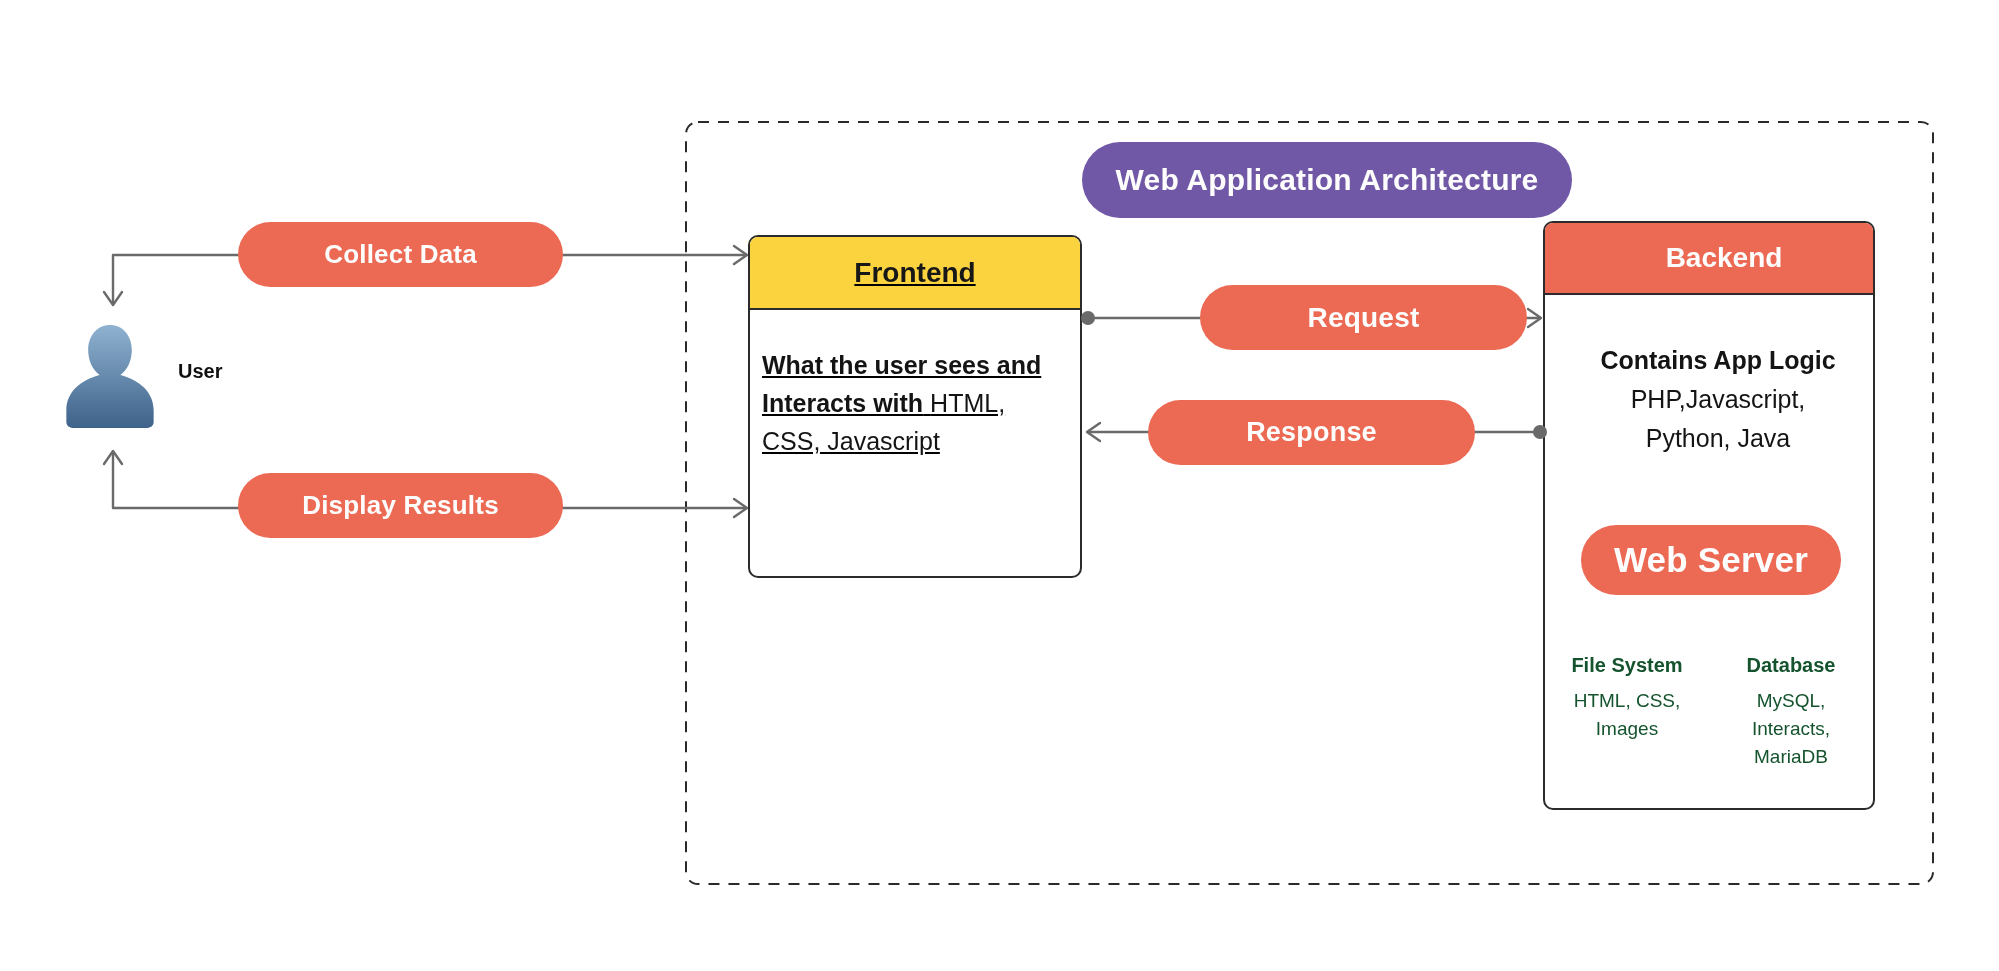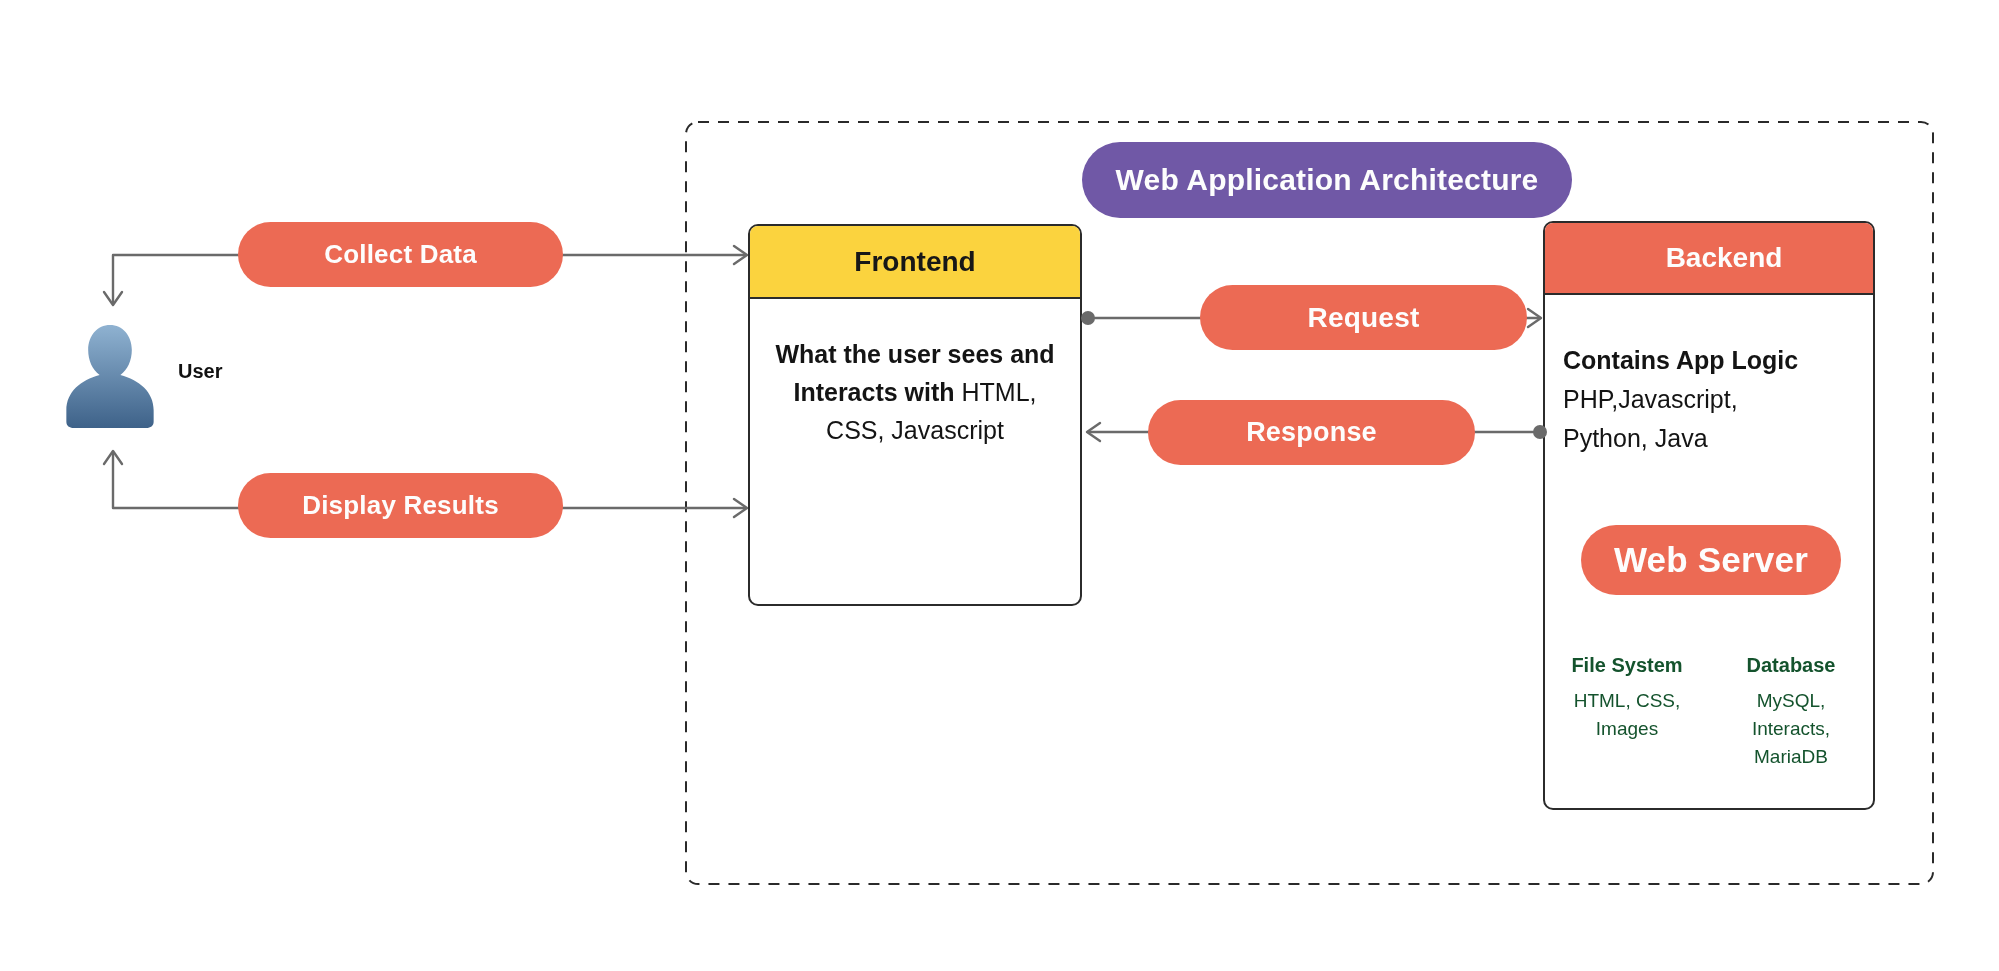--- a/index.html
+++ b/index.html
@@ -23,28 +23,28 @@
   .response-pill { left:1148px; top:400px; width:327px; height:65px; font-size:27px; }
 
   .node {
     position:absolute; background:#ffffff; border:2px solid #2b2b2b;
     border-radius:10px; z-index:2; box-sizing:border-box; overflow:hidden;
   }
   .node-header {
     display:flex; align-items:center; justify-content:center;
     font-weight:bold; font-size:28px; border-bottom:2px solid #2b2b2b; box-sizing:border-box;
   }
-  .frontend-node { left:748px; top:224px; width:334px; height:382px; }
+  .frontend-node { left:748px; top:235px; width:334px; height:343px;text-decoration:underline; }
   .frontend-node .node-header { height:73px; background:var(--yellow,#FBD33E); color:#171717; }
-  .fe-body { padding:36px 12px 0 12px; font-size:25px; line-height:38px; text-align:center; color:#141414; }
+  .fe-body { padding:36px 12px 0 12px; font-size:25px; line-height:38px; text-align:left; color:#141414; }
   .fe-body .b { font-weight:bold; }
 
   .backend-node { left:1543px; top:221px; width:332px; height:589px; }
   .backend-node .node-header { height:72px; background:var(--coral,#EC6A54); color:#fdfdfd;padding-left:30px; }
-  .be-logic { margin-top:46px; font-size:25px; line-height:39px; color:#141414;padding-left:18px; }
+  .be-logic { margin-top:46px; text-align:center; font-size:25px; line-height:39px; color:#141414;padding-left:18px; }
   .be-logic .heading { font-weight:bold; }
   .webserver-pill { left:36px; top:302px; width:260px; height:70px; font-size:35px; position:absolute; }
   .be-cols { position:absolute; left:0; top:428px; width:100%; display:flex; }
   .be-col { flex:1; text-align:center; font-size:19px; line-height:28px; color:#14532d; }
   .be-col .heading { font-size:20px; font-weight:bold; margin-bottom:8px; }
 
   .user-icon { position:absolute; left:58px; top:323px; width:104px; height:106px; z-index:2; }
   .user-label { position:absolute; left:178px; top:360px; font-size:20px; font-weight:bold; color:#111; z-index:2; }
 
   .dot { position:absolute; width:14px; height:14px; border-radius:50%; background:var(--line,#6A6A6A); z-index:4; }

